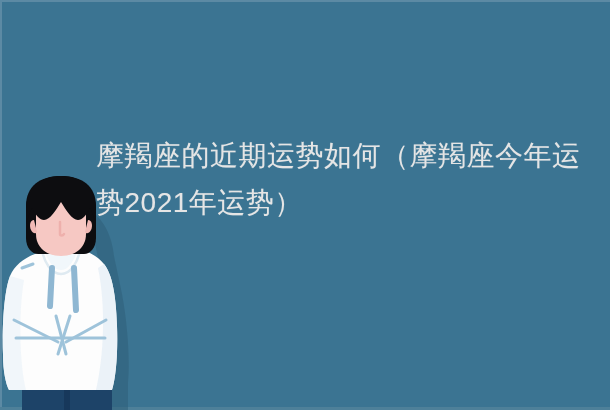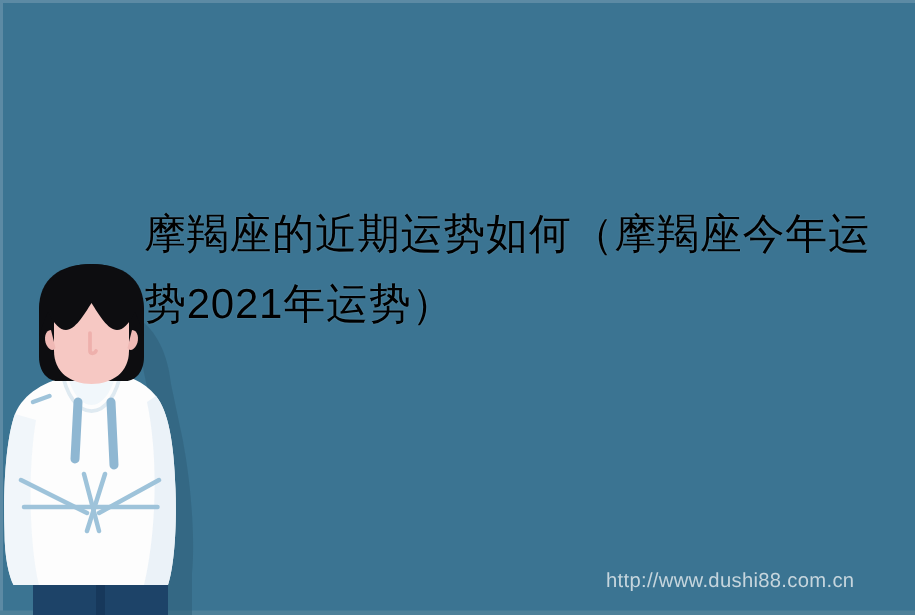--- a/index.html
+++ b/index.html
@@ -32,21 +32,21 @@
 
   
   #headline {
     position: absolute;
     left: 96px;
     top: 132px;
     width: 492px;
     font-size: 28px;
     line-height: 47px;
     letter-spacing: 0.5px;
-    color: #000000;
+    color: #e5e5e5;
     white-space: pre-wrap;
     text-shadow: 0 0 1px rgba(255,255,255,0.25);
   }
 
   
   #watermark {
     position: absolute;
     left: 404px;
     top: 379px;
     font-size: 13.5px;
@@ -163,15 +163,14 @@
       </g>
 
       <g>
         <path d="M60 46 L60 58 C60 60 63 60 64 58" stroke="#eeb0ac" stroke-width="2.5" fill="none" stroke-linecap="round"></path>
       </g>
     </svg>
   </div>
 
   <div id="headline">摩羯座的近期运势如何（摩羯座今年运势2021年运势）</div>
 
-  <div id="watermark">http://www.dushi88.com.cn</div>
 
 </div>
 
 </body></html>

